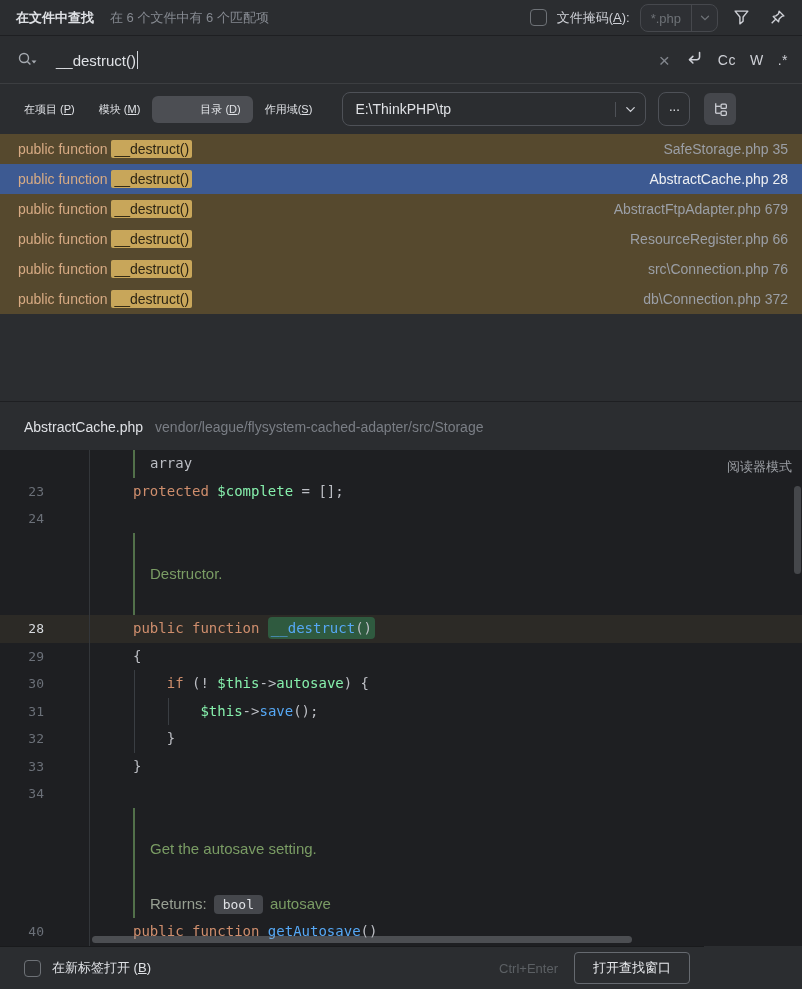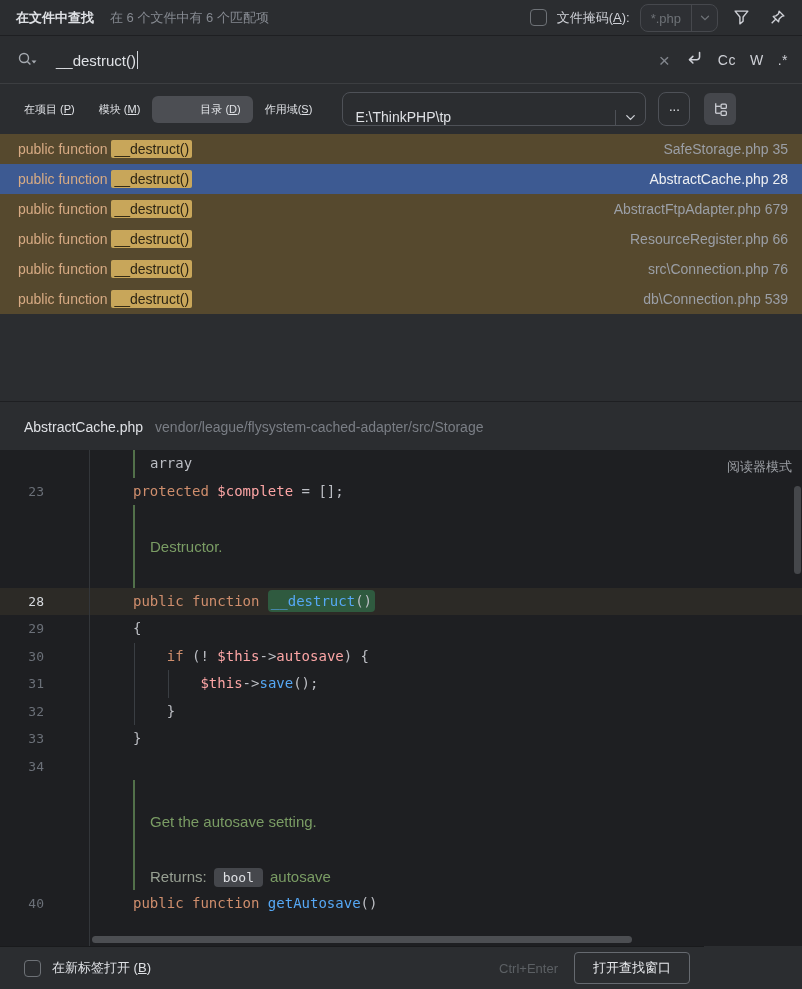--- a/index.html
+++ b/index.html
@@ -31,21 +31,21 @@
   .searchspacer { flex:1; }
   .srIcons { display:flex; align-items:center; gap:14px; }
   .txticon { font-size:14px; color:#ced0d6; letter-spacing:0.5px; }
   .clearx { font-size:19px; color:#81858c; line-height:1; }
 
   
   .scoperow { position:absolute; left:0; top:85px; width:802px; height:48px;
     display:flex; align-items:center; padding:0 14px 0 12px; }
   .tab { font-size:11px; color:#dfe1e5; padding:6px 12px; border-radius:6px; white-space:nowrap; }
   .tab.seltab { background:#4c4e53;padding-left:48px; }
-  .pathcombo { display:flex; align-items:flex-end; height:34px; width:304px; margin-left:18px;
+  .pathcombo { display:flex; align-items:center; height:34px; width:304px; margin-left:18px;
     border:1px solid #4e5157; border-radius:8px; overflow:hidden; }
   .pathval { flex:1; font-size:14px; color:#dfe1e5; display:flex; align-items:center; padding:0 12px; white-space:nowrap; overflow:hidden; }
   .pathchev { width:30px; display:flex; align-items:center; justify-content:center; border-left:1px solid #4e5157; }
   .morebtn { width:32px; height:34px; margin-left:12px; border:1px solid #4e5157; border-radius:8px;
     display:flex; align-items:center; justify-content:center; font-size:13px; color:#dfe1e5; padding-bottom:6px; }
   .treebtn { width:32px; height:32px; margin-left:14px; background:#45474c; border-radius:6px;
     display:flex; align-items:center; justify-content:center; }
 
   
   .results { position:absolute; left:0; top:134px; width:802px; }
@@ -70,21 +70,21 @@
   .crow { position:relative; height:27.5px; line-height:27.5px; padding-left:89px;
     font-family:"DejaVu Sans Mono", monospace; font-size:14px; }
   .crow.hl { background:#2c2a26; }
   .lnum { position:absolute; left:0; top:0; width:44px; text-align:right; color:#6b7078; font-size:13px; }
   .crow.hl .lnum { color:#d7dade; }
   .lcontent { display:block; padding-left:44px; white-space:pre; }
   .lcontent.docpad { padding-left:61px; }
   .docbar { position:absolute; left:133px; top:0; bottom:0; width:2px; background:#52704a; }
   .guide { position:absolute; top:0; bottom:0; width:1px; background:#3a3e43; }
   .guide.g0 { left:134px; } .guide.g1 { left:168px; }
-  .tk-kw { color:#cf8e6d; } .tk-var { color:#fca5a5; } .tk-fn { color:#56a8f5; }
+  .tk-kw { color:#cf8e6d; } .tk-var { color:#86efac; } .tk-fn { color:#56a8f5; }
   .tk-pl { color:#bcbec4; } .tk-mono { color:#bcbec4; }
   .tk-doc { font-family:"Liberation Sans", sans-serif; font-size:15px; color:#7a9c64; }
   .tk-dim { font-family:"Liberation Sans", sans-serif; font-size:15px; color:#98a093; }
   .tk-chip { font-family:"DejaVu Sans Mono", monospace; font-size:13px; color:#dfe1e5;
     background:#45474c; border-radius:4px; padding:2px 9px; margin:0 7px; }
   .selbox { background:#2f5a3f; border-radius:4px; padding:3px 3px; }
   .vscroll { position:absolute; right:1px; top:36px; width:7px; height:88px; background:rgba(163,167,173,0.30); border-radius:4px; z-index:5; }
   .hscroll { position:absolute; left:92px; bottom:3px; width:540px; height:7px; background:rgba(163,167,173,0.35); border-radius:4px; z-index:5; }
 
   
@@ -201,21 +201,21 @@
       <div class="rrow">
         <span class="rcode"><span class="rpre">public function </span><span class="rmatch">__destruct()</span></span>
         <span class="rfile">ResourceRegister.php 66</span>
       </div>
       <div class="rrow">
         <span class="rcode"><span class="rpre">public function </span><span class="rmatch">__destruct()</span></span>
         <span class="rfile">src\Connection.php 76</span>
       </div>
       <div class="rrow">
         <span class="rcode"><span class="rpre">public function </span><span class="rmatch">__destruct()</span></span>
-        <span class="rfile">db\Connection.php 539</span>
+        <span class="rfile">db\Connection.php 372</span>
       </div>
     </div>
 
   <div class="gaparea"></div>
 
   <div class="pheader">
     <span class="pfile">AbstractCache.php</span>
     <span class="ppath">vendor/league/flysystem-cached-adapter/src/Storage</span>
   </div>
 
@@ -223,20 +223,24 @@
     <span class="readerlink">阅读器模式</span>
     <div id="code">
         <div class="crow">
           <i class="docbar"></i>
           <span class="lnum"></span>
           <span class="lcontent docpad"><span class="tk-mono">array</span></span>
         </div>
         <div class="crow">
           <span class="lnum">23</span>
           <span class="lcontent"><span class="tk-kw">protected </span><span class="tk-var">$complete</span><span class="tk-pl"> = [];</span></span>
+        </div>
+        <div class="crow">
+          <span class="lnum">24</span>
+          <span class="lcontent"></span>
         </div>
         <div class="crow">
           <i class="docbar"></i>
           <span class="lnum"></span>
           <span class="lcontent docpad"></span>
         </div>
         <div class="crow">
           <i class="docbar"></i>
           <span class="lnum"></span>
           <span class="lcontent docpad"><span class="tk-doc">Destructor.</span></span>

